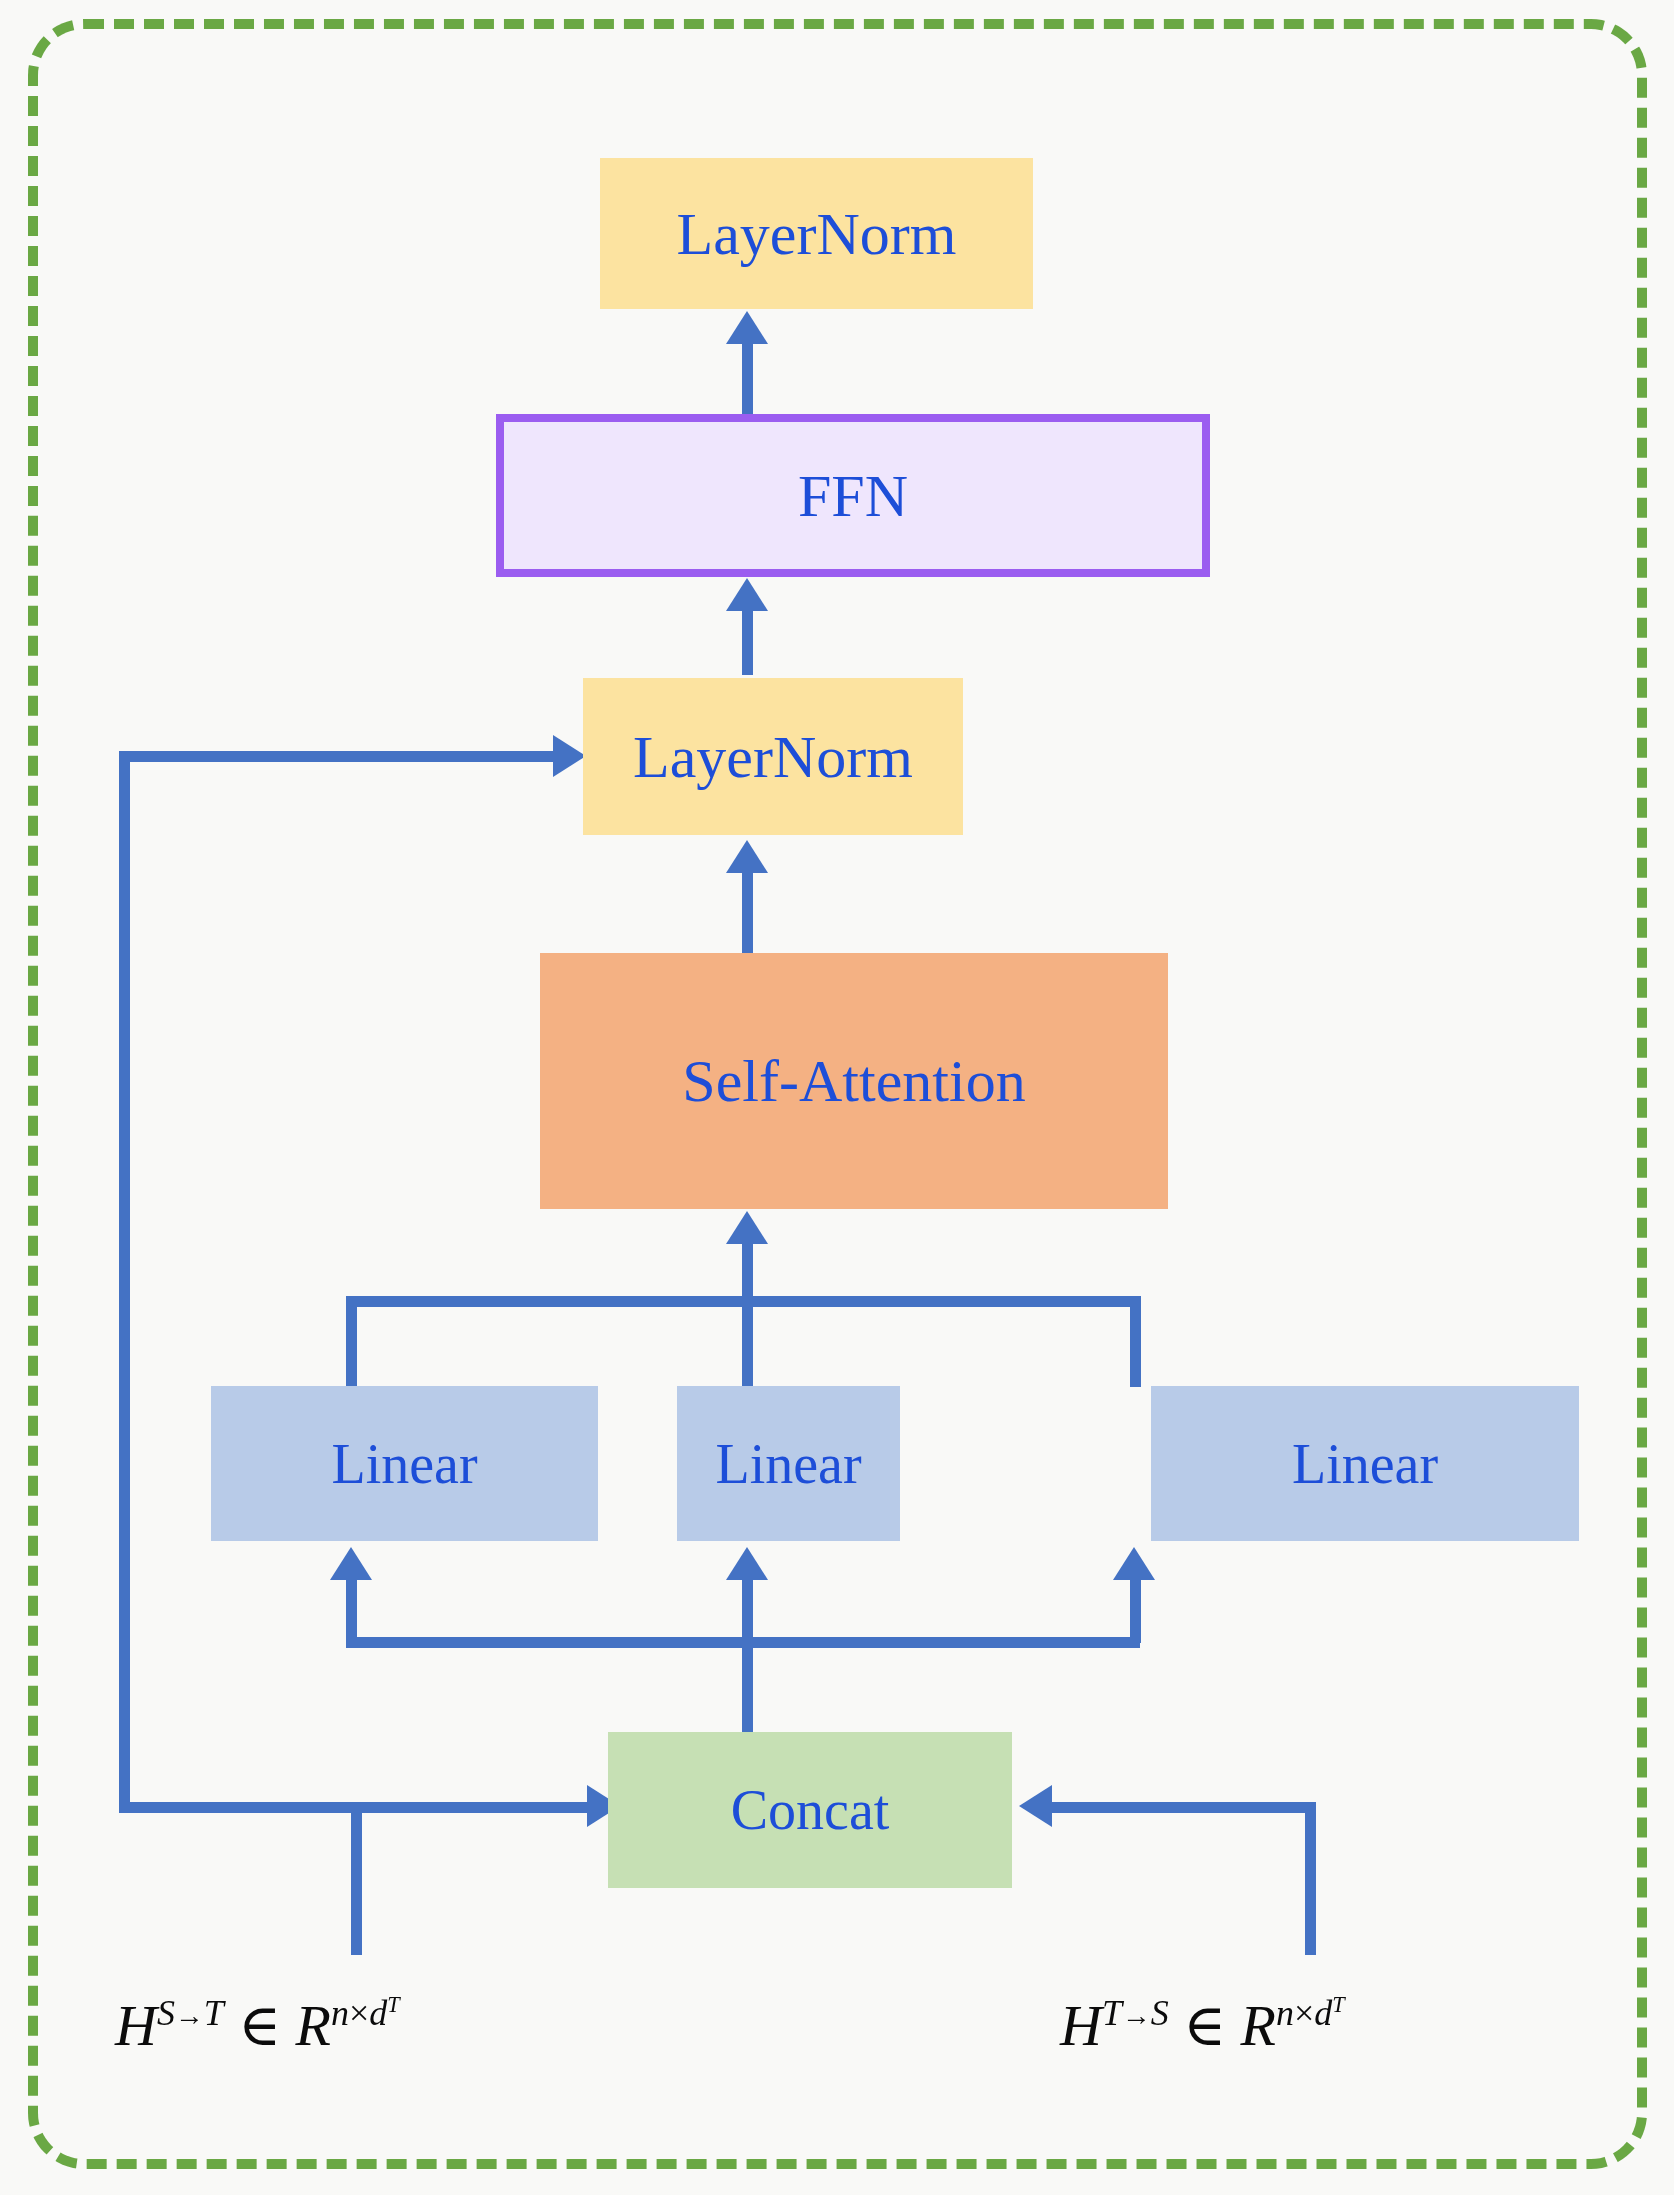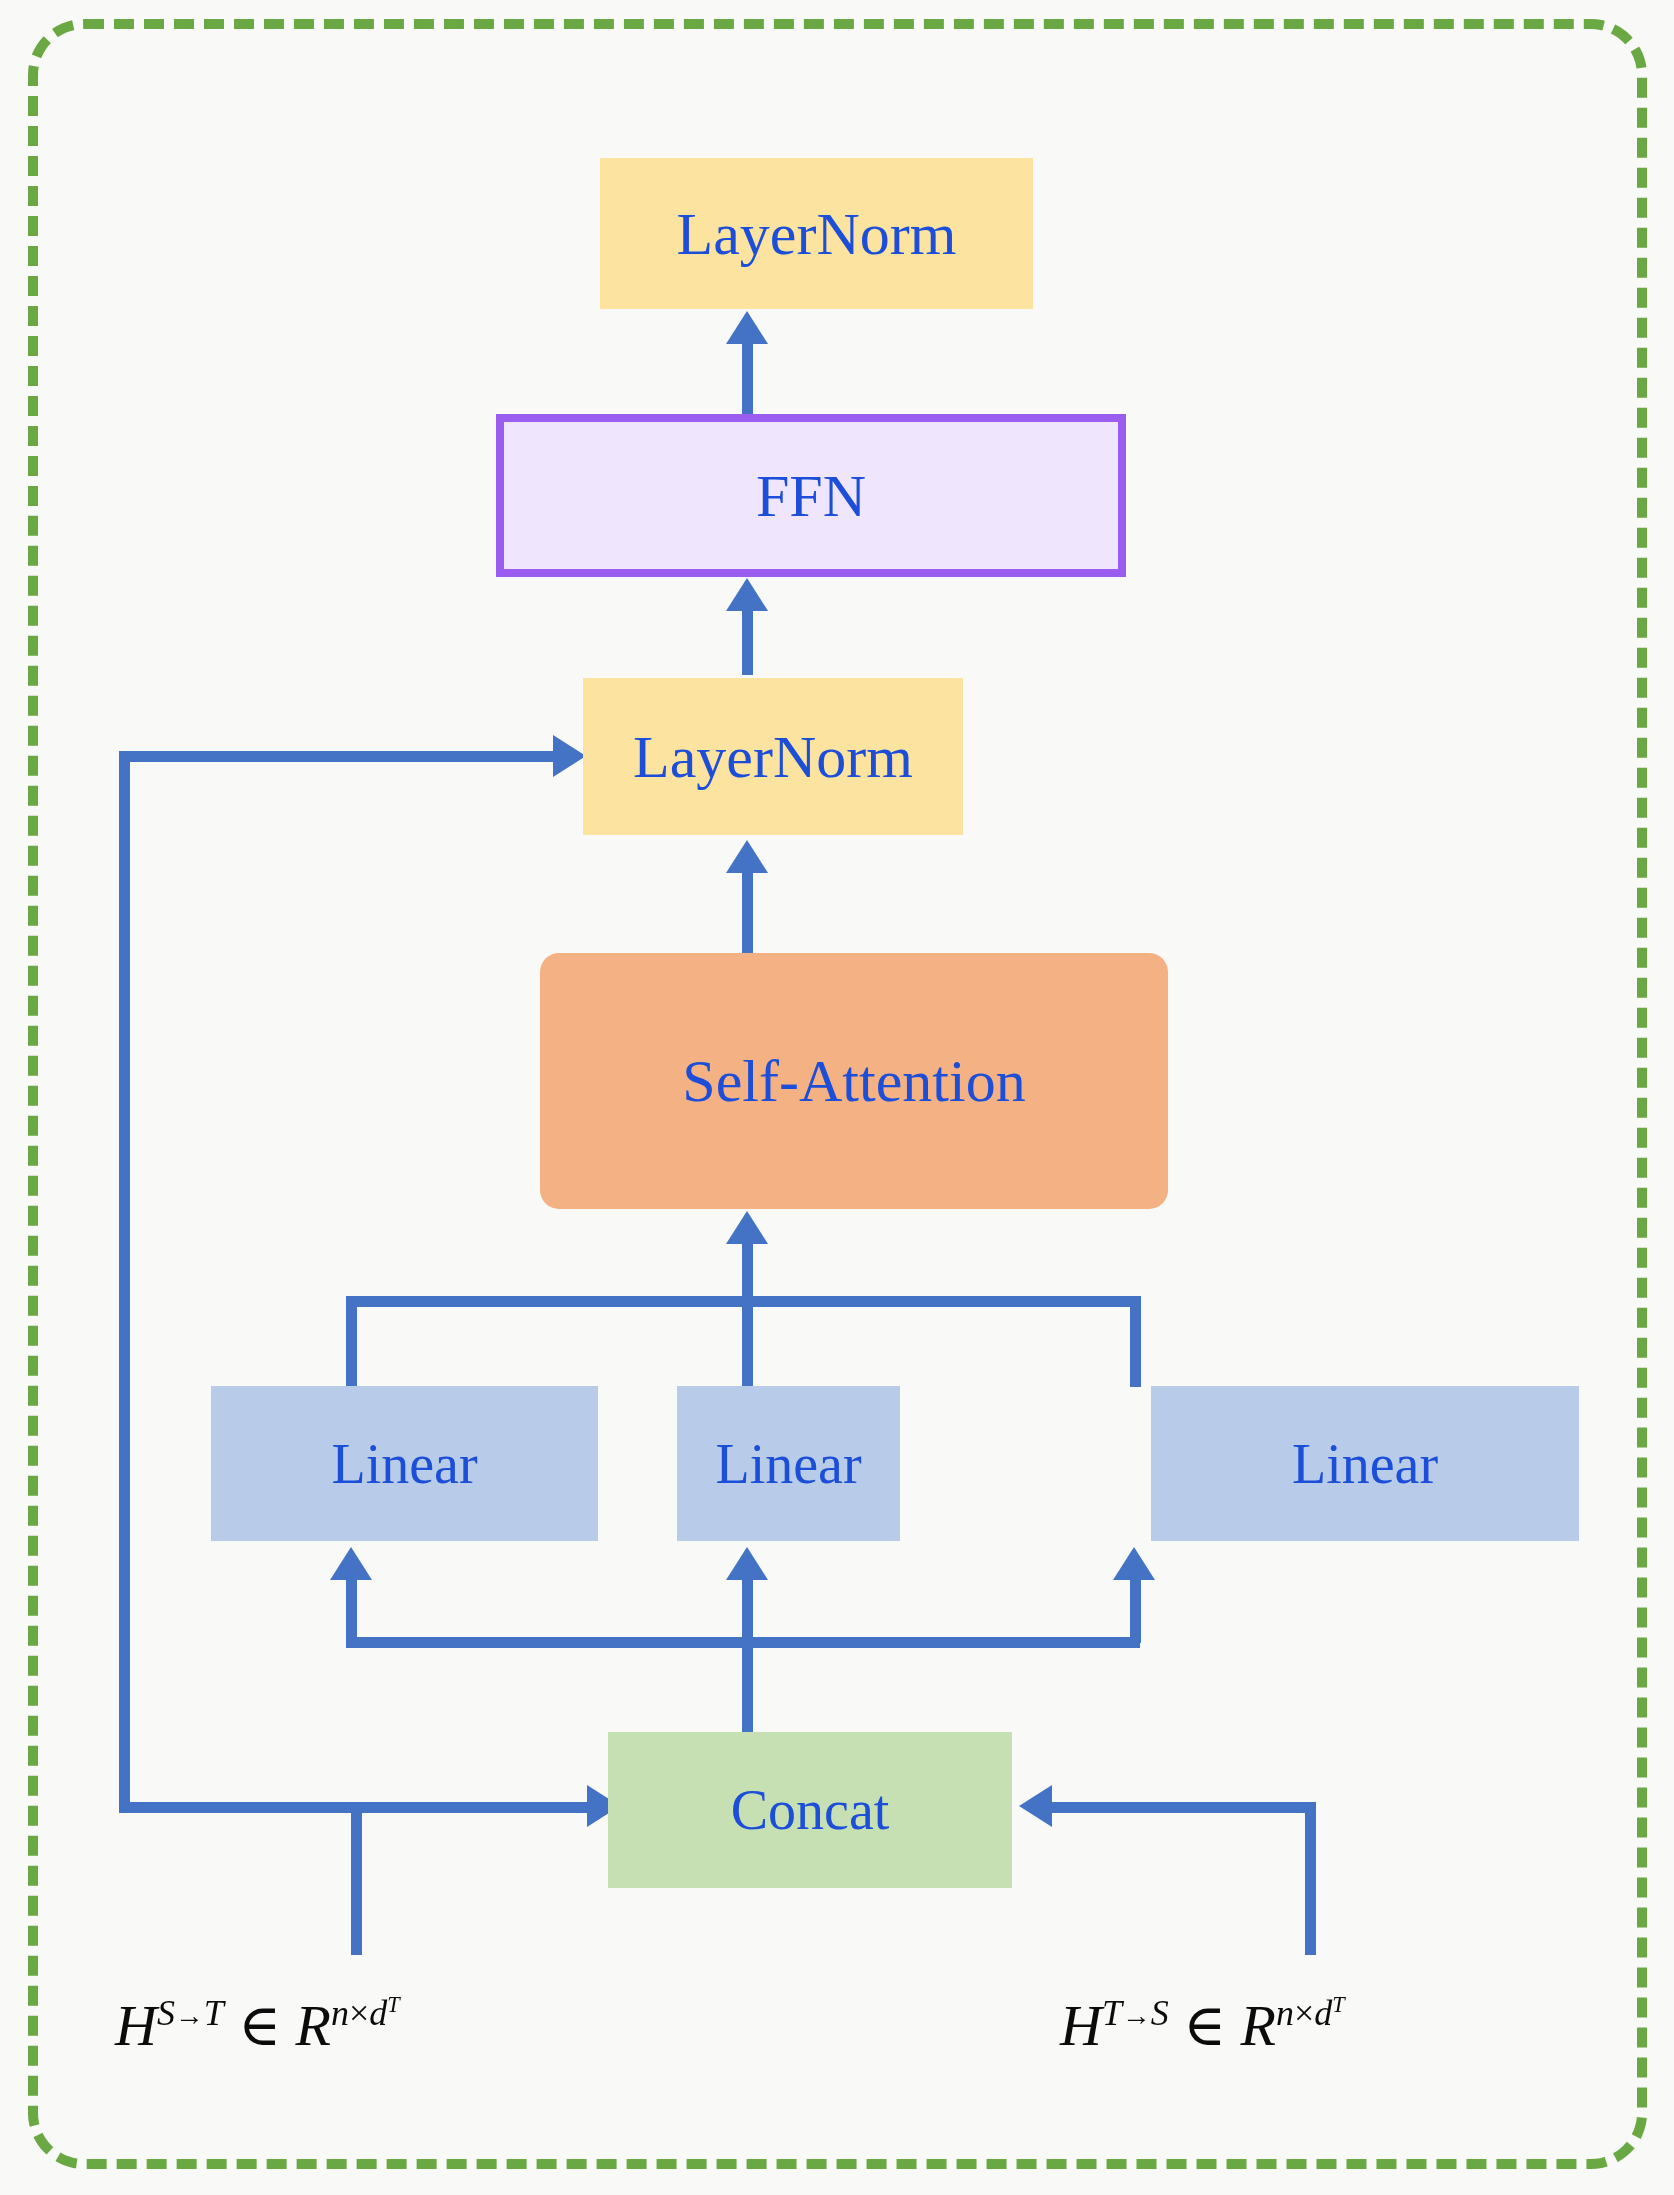--- a/index.html
+++ b/index.html
@@ -22,21 +22,21 @@
   .node{
     position:absolute;
     box-sizing:border-box;
     display:flex;align-items:center;justify-content:center;
     color:#1d4ed8;
     line-height:1;
     white-space:nowrap;
   }
   .node-layernorm{background:#fce3a0;}
   .node-ffn{background:#efe6fd;border:8.7px solid #9b5df0;}
-  .node-attn{background:#f4b183;border-radius:19px;}
+  .node-attn{background:#f4b183;}
   .node-linear{background:#b8cbe8;margin-left:40px;}
   .node-concat{background:#c6e0b4;}
 
   .wire{position:absolute;background:#4472c4;}
   .arrow-up{
     position:absolute;width:0;height:0;
     border-left:21.3px solid transparent;
     border-right:21.3px solid transparent;
     border-bottom:33px solid #4472c4;
   }
@@ -106,21 +106,21 @@
   <div class="arrow-up" style="left:726px;top:840px;"></div>
 
   <div class="wire" style="left:742px;top:611px;width:10.7px;height:64px;"></div>
   <div class="arrow-up" style="left:726px;top:578px;"></div>
 
   <div class="wire" style="left:742px;top:344px;width:10.7px;height:70px;"></div>
   <div class="arrow-up" style="left:726px;top:311px;"></div>
 
   <div class="node node-layernorm" style="left:600px;top:158px;width:433px;height:151px;font-size:60px;">LayerNorm</div>
 
-  <div class="node node-ffn" style="left:496px;top:414px;width:630px;height:163px;font-size:60px;">FFN</div>
+  <div class="node node-ffn" style="left:496px;top:414px;width:714px;height:163px;font-size:60px;">FFN</div>
 
   <div class="node node-layernorm" style="left:583px;top:678px;width:380px;height:157px;font-size:60px;">LayerNorm</div>
 
   <div class="node node-attn" style="left:540px;top:953px;width:628px;height:256px;font-size:60px;">Self-Attention</div>
 
   <div class="node node-linear" style="left:171px;top:1386px;width:387px;height:155px;font-size:56px;">Linear</div>
 
   <div class="node node-linear" style="left:637px;top:1386px;width:223px;height:155px;font-size:56px;">Linear</div>
 
   <div class="node node-linear" style="left:1111px;top:1386px;width:428px;height:155px;font-size:56px;">Linear</div>

